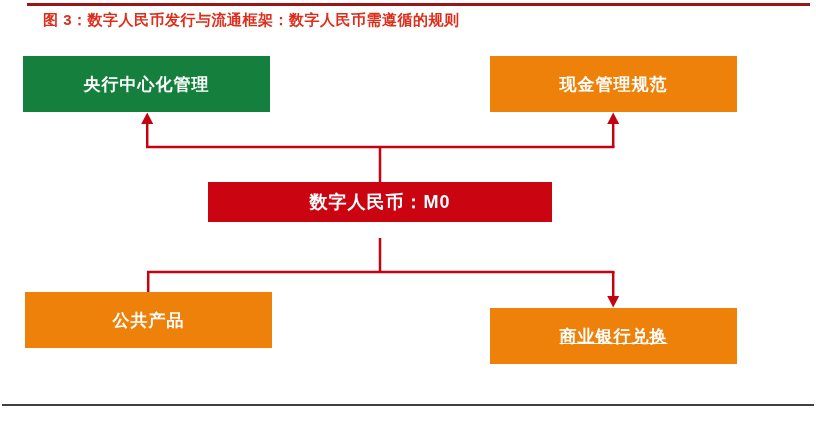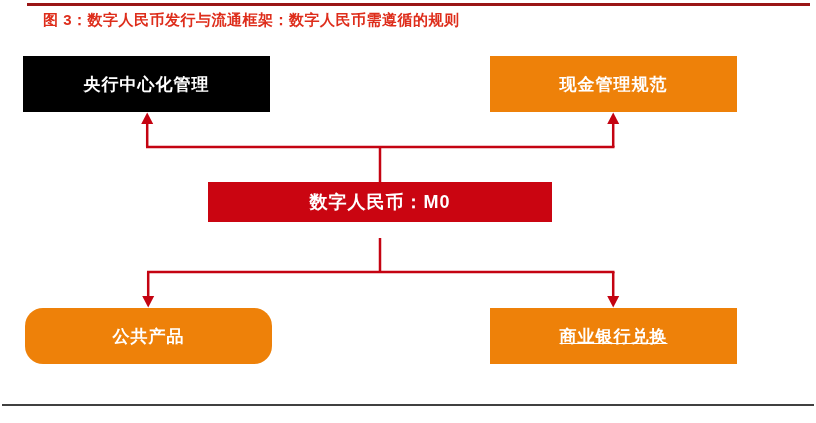--- a/index.html
+++ b/index.html
@@ -50,21 +50,21 @@
   }
   .node-center {
     left: 208px;
     top: 182px;
     width: 344px;
     height: 40px;
     font-size: 18px;
   }
   .node-top-left     { left: 23px;  top: 56px;  }
   .node-top-right    { left: 490px; top: 56px;  }
-  .node-bottom-left  { left: 25px;  top: 308px; border-radius: 18px; }
+  .node-bottom-left  { left: 25px;  top: 292px; }
   .node-bottom-right { left: 490px; top: 308px; text-decoration: underline; }
   .connector-svg {
     position: absolute;
     left: 0;
     top: 0;
     width: 816px;
     height: 423px;
     pointer-events: none;
   }
   .bottom-rule {
@@ -96,21 +96,21 @@
       <path d="M613.2 272 L613.2 298"></path>
     </g>
     <g style="fill: rgb(196, 3, 17);">
       <polygon points="147.2,112.5 141.2,124 153.2,124"></polygon>
       <polygon points="613.2,112.5 607.2,124 619.2,124"></polygon>
       <polygon points="148.2,307.5 142.2,296 154.2,296"></polygon>
       <polygon points="613.2,307.5 607.2,296 619.2,296"></polygon>
     </g>
   </svg>
 
-  <div class="node node-orange node-top-left" style="background-color: #000000;">
+  <div class="node node-orange node-top-left" style="background-color: #15803d;">
     <span>央行中心化管理</span>
   </div>
 
   <div class="node node-orange node-top-right" style="background-color: rgb(238, 129, 9);">
     <span>现金管理规范</span>
   </div>
 
   <div class="node node-center" style="background-color: rgb(202, 5, 17);">
     <span>数字人民币：M0</span>
   </div>

